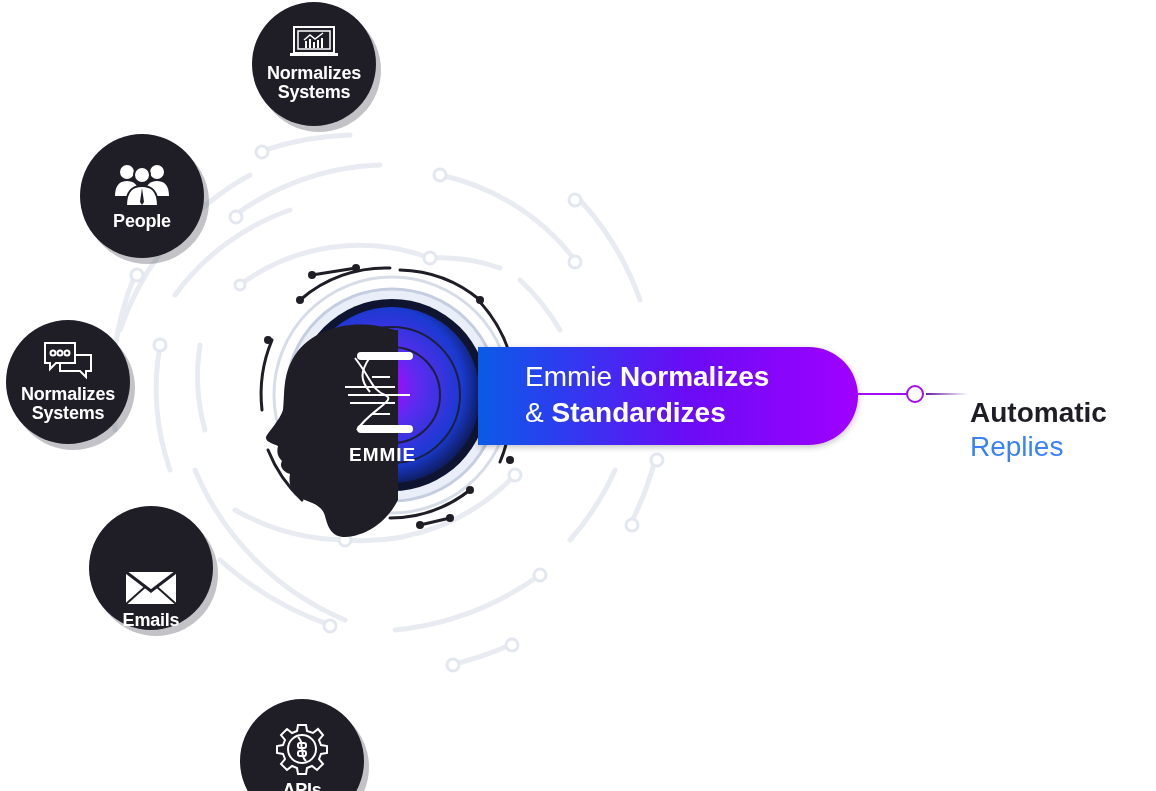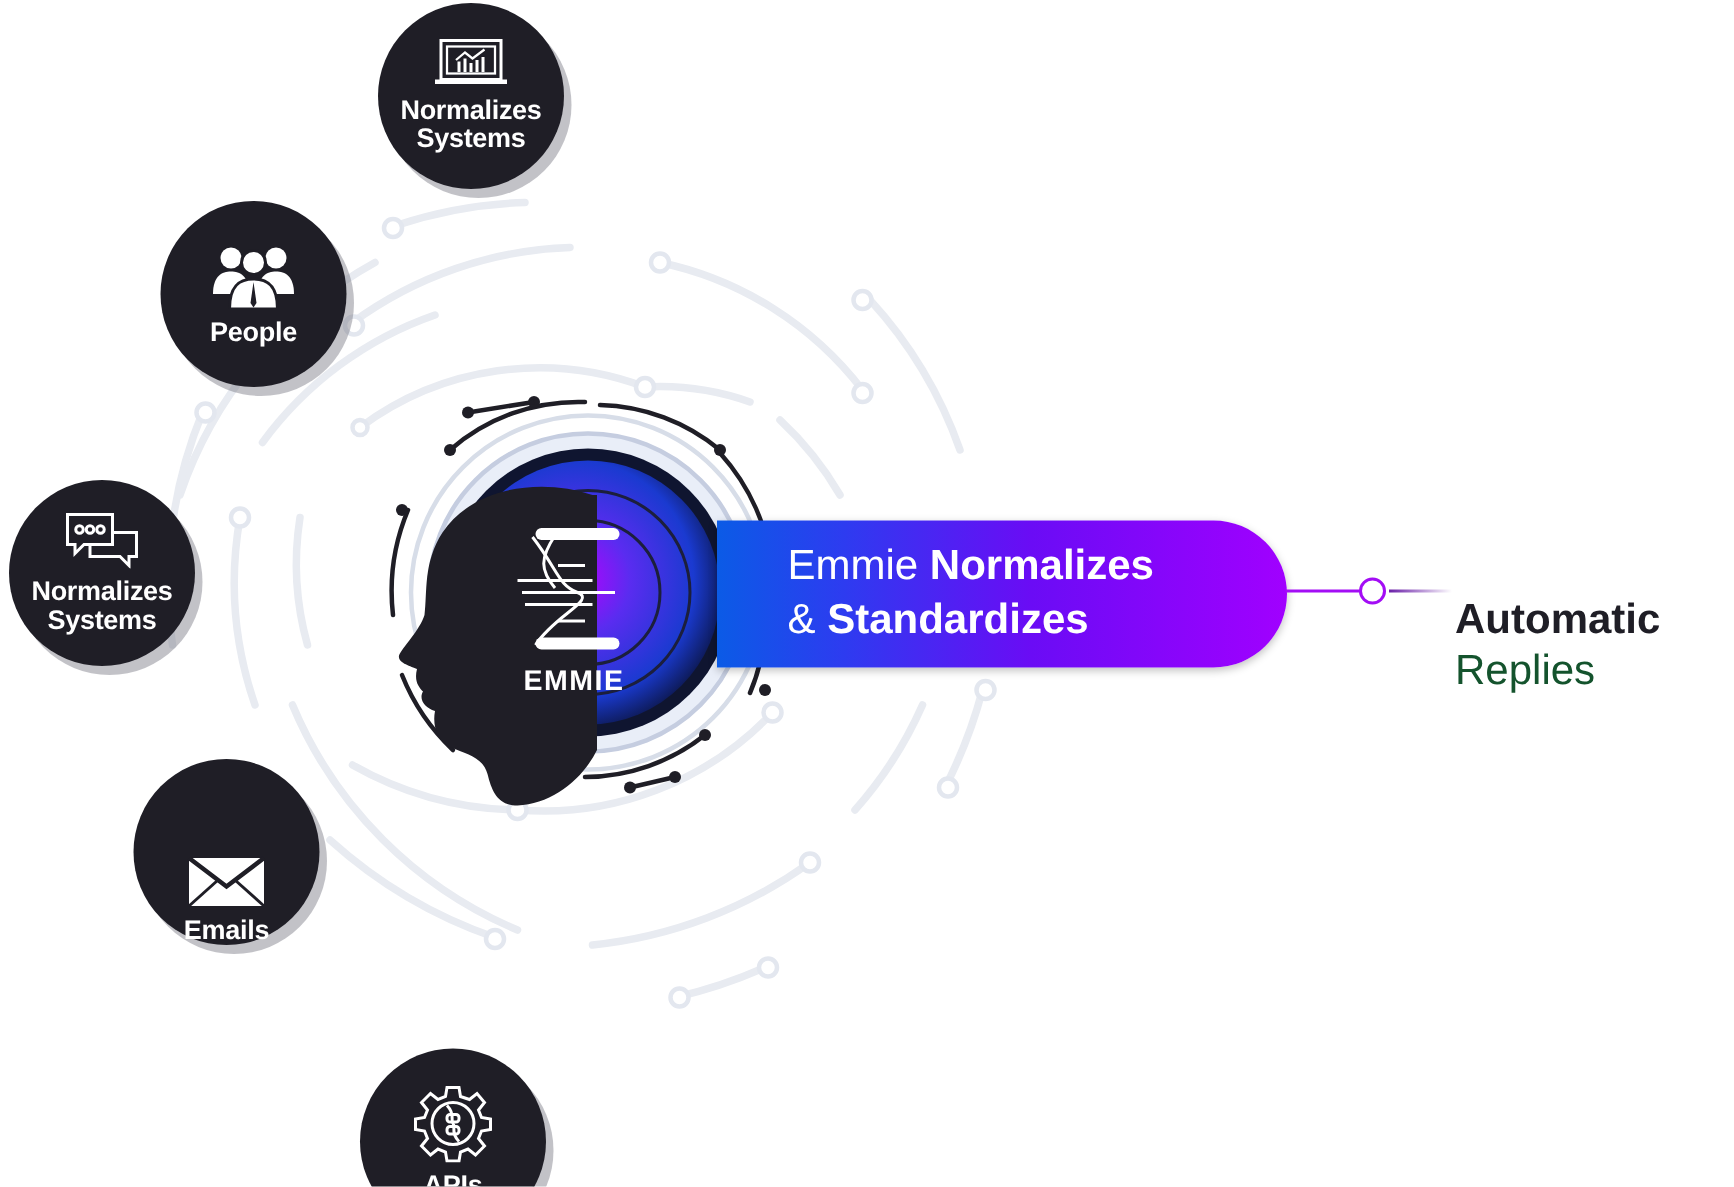--- a/index.html
+++ b/index.html
@@ -25,21 +25,21 @@
   }
   .banner .light { font-weight: normal; }
   .banner .heavy { font-weight: bold; }
   .connector-line { position: absolute; left: 857px; top: 393px; width: 55px; height: 2px; background: #a30df5; }
   .connector-fade { position: absolute; left: 926px; top: 393px; width: 42px; height: 2px;
                     background: linear-gradient(90deg, #6a1fa8, rgba(255,255,255,0)); }
   .connector-dot { position: absolute; left: 906px; top: 385px; width: 14px; height: 14px;
                    border: 2px solid #a30df5; border-radius: 50%; background: #fff; }
   .output { position: absolute; left: 970px; top: 360px; color: #1f1e26; margin-top: 36px; }
   .output .t1 { font-size: 28px; font-weight: bold; line-height: 34px; display: block; }
-  .output .t2 { font-size: 28px; line-height: 34px; display: block; color: #14532d; }
+  .output .t2 { font-size: 28px; line-height: 34px; display: block; color: #3b82f6; }
   .emmie-label { position: absolute; left: 349px; top: 444px; color: #fff; font-weight: bold;
                  font-size: 19px; letter-spacing: 1px; }
 </style>
 </head>
 <body>
 
 <svg class="bg-svg" width="1156" height="791" viewBox="0 0 1156 791">
   <g fill="none" stroke="#e8ebf1" stroke-width="5" stroke-linecap="round">
     <path d="M 120 330 A 280 280 0 0 1 250 175"></path>
     <path d="M 265 150 A 300 300 0 0 1 350 135"></path>
@@ -153,21 +153,21 @@
       <rect x="24" y="16" width="2" height="6"></rect>
         <rect x="28" y="14" width="2" height="8"></rect>
         <rect x="32" y="12" width="2" height="10"></rect>
       </g>
     <polyline points="15,14 21,9 26,13 34,7" fill="none" stroke="#fff" stroke-width="1.5"></polyline>
   </svg>
   <span class="label">Normalizes</span>
   <span class="label">Systems</span>
 </div>
 
-<div class="node" style="left:107px; top:134px;text-align:center;">
+<div class="node" style="left:80px; top:134px;text-align:center;">
   <svg class="icon" width="58" height="44" viewBox="0 0 58 44">
     <g fill="#fff">
       <circle cx="14" cy="10" r="7"></circle>
         <circle cx="44" cy="10" r="7"></circle>
       <path d="M2 34 C2 22 8 19 14 19 C20 19 26 22 26 34 Z"></path>
       <path d="M32 34 C32 22 38 19 44 19 C50 19 56 22 56 34 Z"></path>
     </g>
     <g fill="#fff" stroke="#1f1e26" stroke-width="2">
       <circle cx="29" cy="13" r="8"></circle>
       <path d="M13 44 C13 28 20 24 29 24 C38 24 45 28 45 44 Z"></path>

